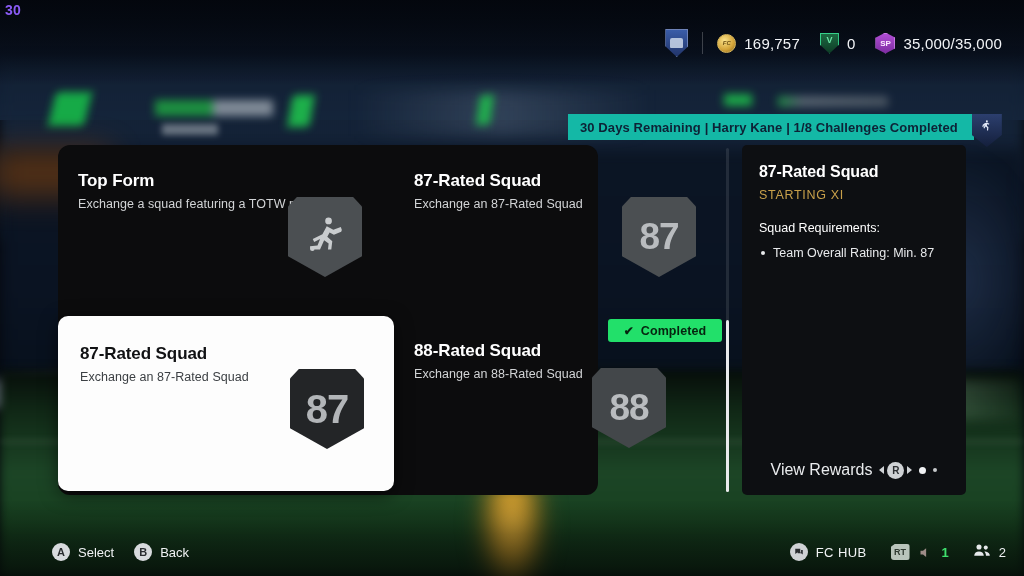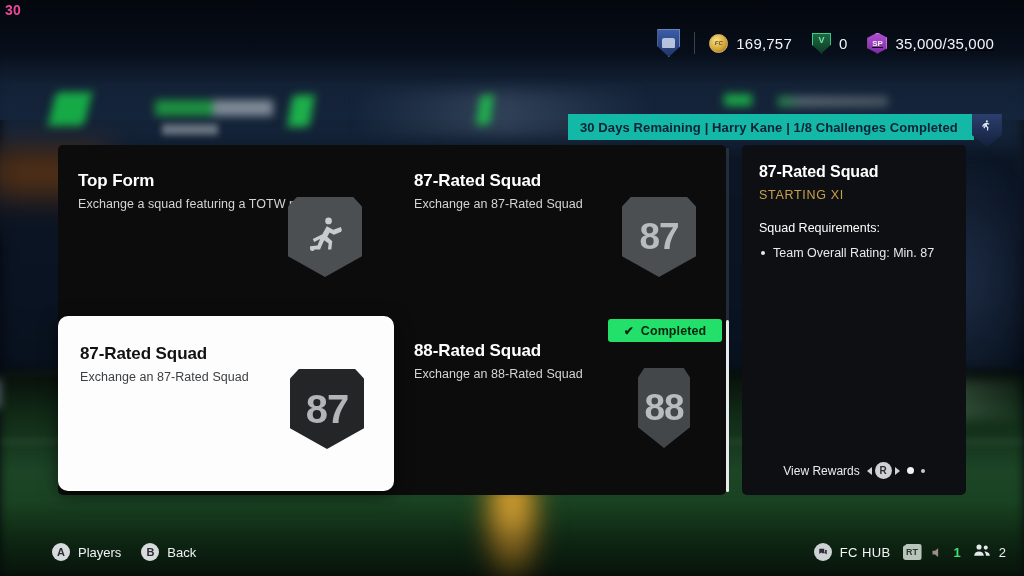--- a/index.html
+++ b/index.html
@@ -73,37 +73,37 @@
   .bg-fcmark { position:absolute; left:930px; top:380px; width:90px; height:40px;
     background:linear-gradient(90deg,rgba(150,200,160,0.32),rgba(150,200,160,0.05));
     filter:blur(6px); }
   .bg-topbar-shade { position:absolute; left:0; top:0; width:1024px; height:86px;
     background:linear-gradient(180deg,rgba(3,6,12,0.93) 0%, rgba(3,6,12,0.55) 62%, rgba(3,6,12,0) 100%); }
   .bg-bottom-shade { position:absolute; left:0; top:500px; width:1024px; height:76px;
     background:linear-gradient(180deg,rgba(4,10,6,0) 0%, rgba(4,10,6,0.35) 45%, rgba(4,10,6,0.62) 100%); }
 
   
   #fps { position:absolute; left:5px; top:2px; font-size:14px; font-weight:700;
-    color:#ec4899; font-family:"Liberation Sans", sans-serif; letter-spacing:.3px; }
+    color:#8b5cf6; font-family:"Liberation Sans", sans-serif; letter-spacing:.3px; }
 
   
   #hud { position:absolute; right:18px; top:26px; height:34px;
     display:flex; align-items:center; gap:0px; }
   .hud-crest { width:23px; height:28px; position:relative; margin-right:14px; }
   .hud-crest .shield {
     width:23px; height:28px;
     background:linear-gradient(180deg,#3a5ca8,#22356b);
     clip-path:polygon(0% 0%, 100% 0%, 100% 62%, 50% 100%, 0% 62%);
     border:1px solid #6d82b8;
     display:flex; align-items:center; justify-content:center;
   }
   .hud-crest .inner { width:13px; height:10px; background:#cdd8ea; border-radius:2px 2px 1px 1px; opacity:.85; }
   .hud-sep { width:1px; height:22px; background:rgba(255,255,255,0.22); margin:0 14px 0 0; }
   .hud-item { display:flex; align-items:center; gap:8px; margin-right:20px; }
-  .hud-item:last-child { margin-right:12px;text-decoration:underline; }
+  .hud-item:last-child { margin-right:4px; }
   .hud-val { font-size:15px; color:#f2f4f7; font-weight:400; letter-spacing:.2px; white-space:nowrap; }
   .ico-coin { width:19px; height:19px; border-radius:50%;
     background:radial-gradient(circle at 38% 32%, #fbe38a, #d4a53a 58%, #8a6417 100%);
     border:1px solid #d8b75d; display:flex; align-items:center; justify-content:center;
     font-size:6px; font-weight:700; color:#6b4e12; font-style:italic; }
   .ico-fcp { width:19px; height:21px; position:relative; display:flex; align-items:center; justify-content:center; }
   .ico-fcp .sh { position:absolute; inset:0;
     background:linear-gradient(180deg,#1d6b43,#0d3a25);
     clip-path:polygon(0% 0%, 100% 0%, 100% 58%, 50% 100%, 0% 58%);
     border:0; box-shadow:0 0 0 1px #35d08a inset; }
@@ -121,22 +121,22 @@
   .banner-bar { background:#14b8a6; display:flex; align-items:center;
     padding:0 16px 0 12px; }
   .banner-text { font-size:13px; color:#0d2236; font-weight:600; letter-spacing:.1px; white-space:nowrap; }
   .banner-badge { width:30px; height:33px; margin-left:-2px; position:relative;
     background:linear-gradient(180deg,#2c3f6e,#141f3c);
     clip-path:polygon(0% 0%, 100% 0%, 100% 64%, 50% 100%, 0% 64%);
     display:flex; align-items:flex-start; justify-content:center; padding-top:4px; }
   .banner-badge svg { width:15px; height:17px; }
 
   
-  #challenge-list { position:absolute; left:58px; top:145px; width:668px; height:350px;
-    background:#0c0c0d; border-radius:5px; overflow:hidden; }
+  #challenge-list { position:absolute; left:58px; top:145px; width:540px; height:350px;
+    background:#0c0c0d; border-radius:12px; overflow:hidden; }
   .card { position:absolute; padding:26px 22px 0 20px; }
   .card-title { font-size:17px; font-weight:700; letter-spacing:-.1px; }
   .card-sub { font-size:12.5px; margin-top:6px; letter-spacing:.05px; }
 
   .card-a { left:0;   top:0;   width:336px; height:170px; color:#fff; }
   .card-b { left:336px; top:0; width:336px; height:170px; color:#fff; }
   .card-d { left:336px; top:170px; width:336px; height:180px; color:#fff; }
   .card-a .card-sub, .card-b .card-sub, .card-d .card-sub { color:#d2d4d6; }
 
   
@@ -155,21 +155,21 @@
   .sh-dark { background:#4b4f52; }
   .sh-dark2 { background:#43474a; }
   .sh-black { background:#232527; }
   .shield-num { font-size:37px; font-weight:700; color:#b9bcbf; letter-spacing:-1px; }
   .shield-num.lg { font-size:40px; }
   .sh-black .shield-num { color:#b2b5b8; }
   .shield-player svg { width:46px; height:46px; fill:#c9ccce; }
 
   #sh-a { left:288px; top:197px; width:74px; height:80px; }
   #sh-b { left:622px; top:197px; width:74px; height:80px; }
-  #sh-d { left:638px; top:368px; width:52px; height:80px; }
+  #sh-d { left:592px; top:368px; width:74px; height:80px; }
   #sh-sel { left:290px; top:369px; width:74px; height:80px; }
 
   
   #completed-badge { position:absolute; left:608px; top:319px; width:114px; height:23px;
     background:#22e06a; border-radius:3px; display:flex; align-items:center;
     justify-content:center; gap:7px; }
   #completed-badge .chk { font-size:12px; color:#06240f; font-weight:700; line-height:1; }
   #completed-badge .lbl { font-size:12.5px; color:#06240f; font-weight:600; letter-spacing:.1px; }
 
   
@@ -184,40 +184,40 @@
   #detail-title { font-size:16px; font-weight:700; letter-spacing:-.1px; }
   #detail-subtitle { font-size:12.5px; font-weight:400; color:#c8a04a; letter-spacing:.7px; margin-top:7px; }
   #req-heading { font-size:12.5px; font-weight:400; margin-top:19px; }
   #req-list { list-style:none; margin-top:10px; }
   #req-list li { position:relative; padding-left:14px; font-size:12.5px; line-height:1.42;
     color:#e8eaec; margin-bottom:9px; }
   #req-list li::before { content:""; position:absolute; left:2px; top:6px; width:4px; height:4px;
     background:#e8eaec; border-radius:50%; }
   #rewards-row { position:absolute; left:0; bottom:16px; width:224px;
     display:flex; align-items:center; justify-content:center; gap:7px; }
-  #rewards-label { font-size:12px; color:#e9ebed; }
+  #rewards-label { font-size:16px; color:#e9ebed; }
   .rbtn { display:flex; align-items:center; gap:3px; }
   .tri { width:0; height:0; border-top:4px solid transparent; border-bottom:4px solid transparent; }
   .tri-l { border-right:5px solid #cfd2d5; }
   .tri-r { border-left:5px solid #cfd2d5; }
   .rcirc { width:17px; height:17px; border-radius:50%; background:#cfd2d5;
     display:flex; align-items:center; justify-content:center;
     font-size:10px; font-weight:700; color:#2b2e31; }
   .dot { width:7px; height:7px; border-radius:50%; background:#f0f2f4; }
   .dot.sm { width:4px; height:4px; background:#c6c9cc; }
 
   
   #bottom-left { position:absolute; left:52px; top:543px; display:flex; align-items:center; gap:20px; }
   .btn-hint { display:flex; align-items:center; gap:8px; }
   .btn-round { width:18px; height:18px; border-radius:50%; background:#d8dbde;
     display:flex; align-items:center; justify-content:center;
     font-size:11px; font-weight:700; color:#2a2d30; }
   .btn-hint .lbl { font-size:13px; color:#f0f2f4; }
 
-  #bottom-right { position:absolute; right:18px; top:543px; display:flex; align-items:center; gap:12px; }
+  #bottom-right { position:absolute; right:18px; top:543px; display:flex; align-items:center; gap:24px; }
   .br-item { display:flex; align-items:center; gap:8px; }
   .ico-chat { width:18px; height:18px; border-radius:50%; background:#cfd2d5;
     display:flex; align-items:center; justify-content:center; }
   .ico-chat svg { width:10px; height:10px; fill:#2a2d30; }
   .fchub-lbl { font-size:13px; color:#f2f4f6; letter-spacing:.4px; }
   .ico-rt { width:19px; height:16px; border-radius:3px; background:#b9c4bb;
     display:flex; align-items:center; justify-content:center;
     font-size:9px; font-weight:700; color:#2f3a31;
     clip-path:polygon(0% 18%, 22% 0%, 100% 0%, 100% 100%, 0% 100%); }
   .ico-spk { width:16px; height:16px; display:flex; align-items:center; justify-content:center; }
@@ -370,21 +370,21 @@
       <span class="tri tri-r"></span>
     </span>
     <span class="dot"></span>
     <span class="dot sm"></span>
   </div>
 </div>
 
 <div id="bottom-left">
   <div class="btn-hint">
     <span class="btn-round">A</span>
-    <span class="lbl">Players</span>
+    <span class="lbl">Select</span>
   </div>
   <div class="btn-hint">
     <span class="btn-round">B</span>
     <span class="lbl">Back</span>
   </div>
 </div>
 
 <div id="bottom-right">
   <div class="br-item">
     <span class="ico-chat">

